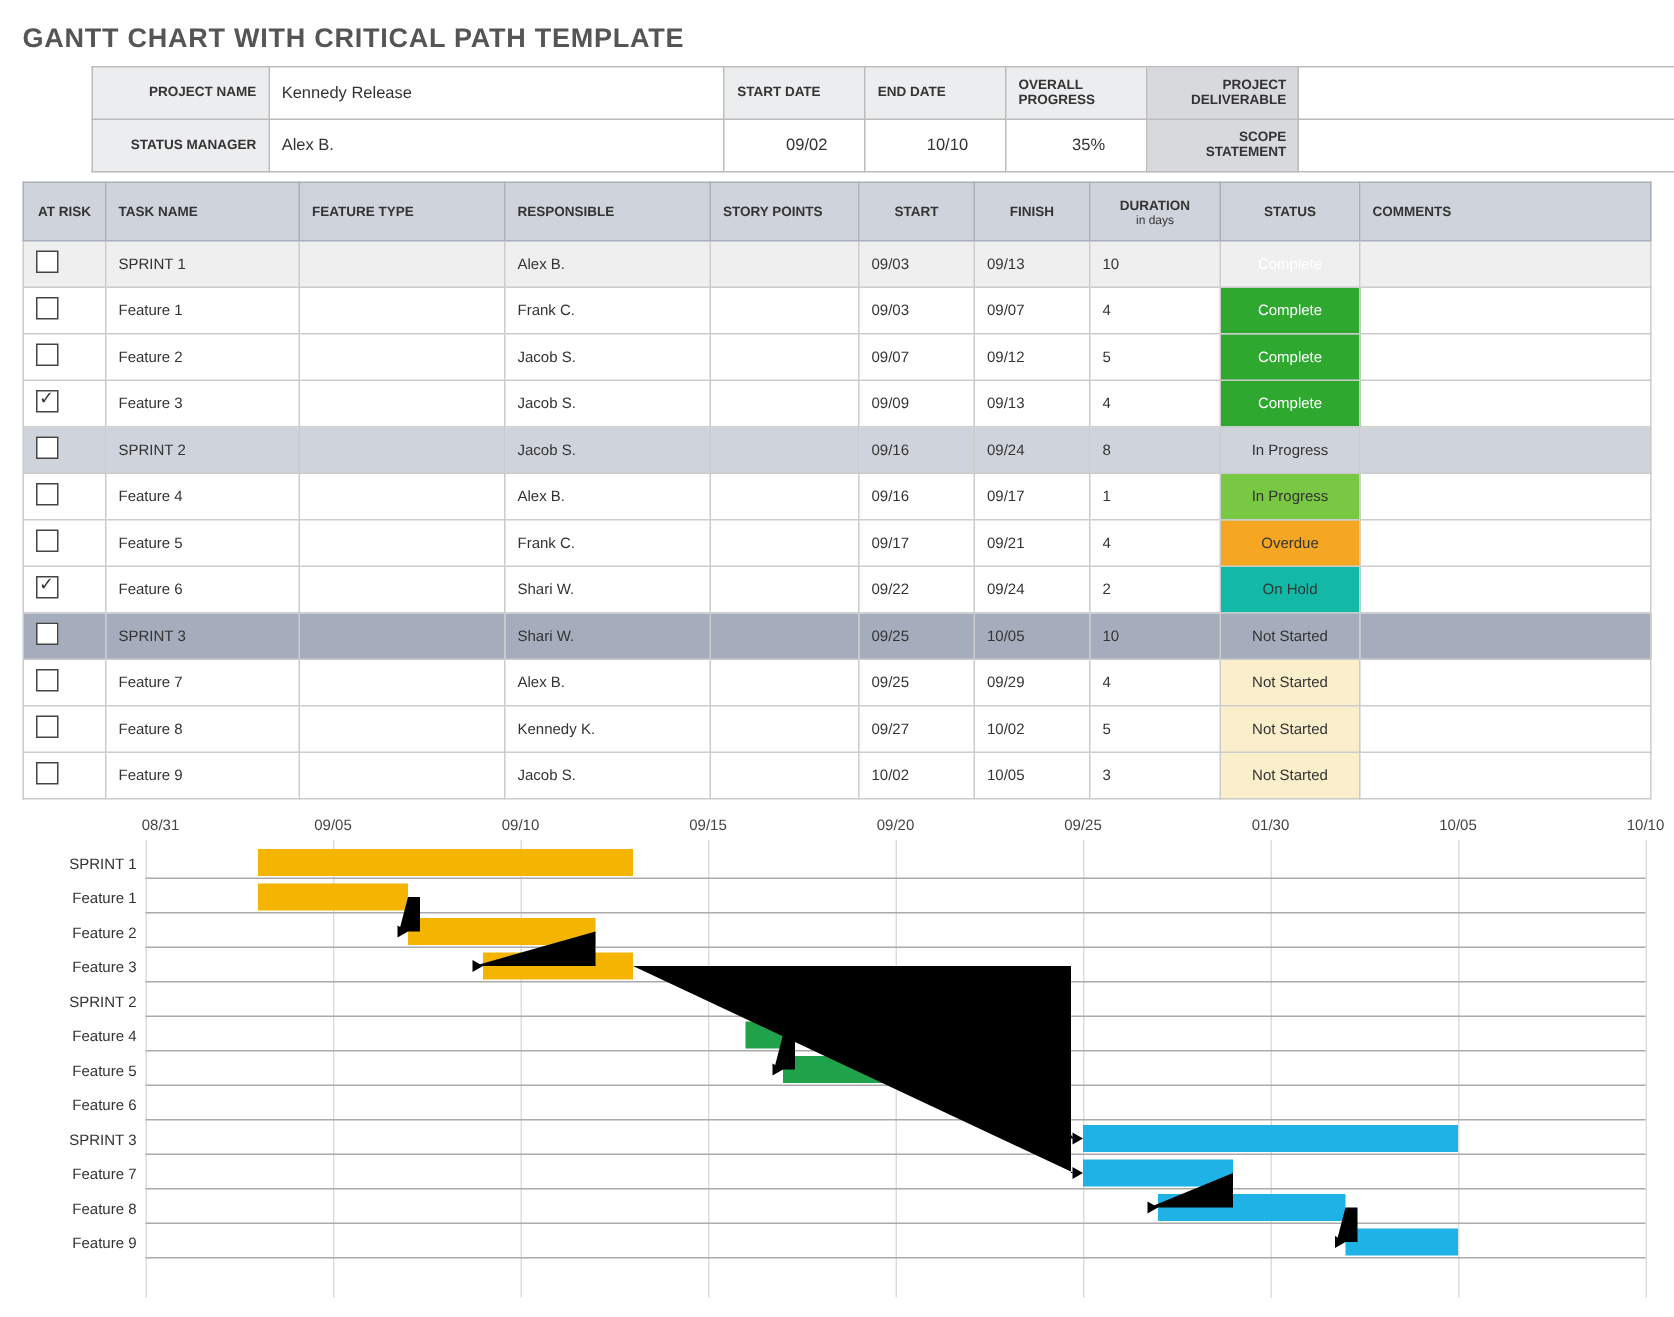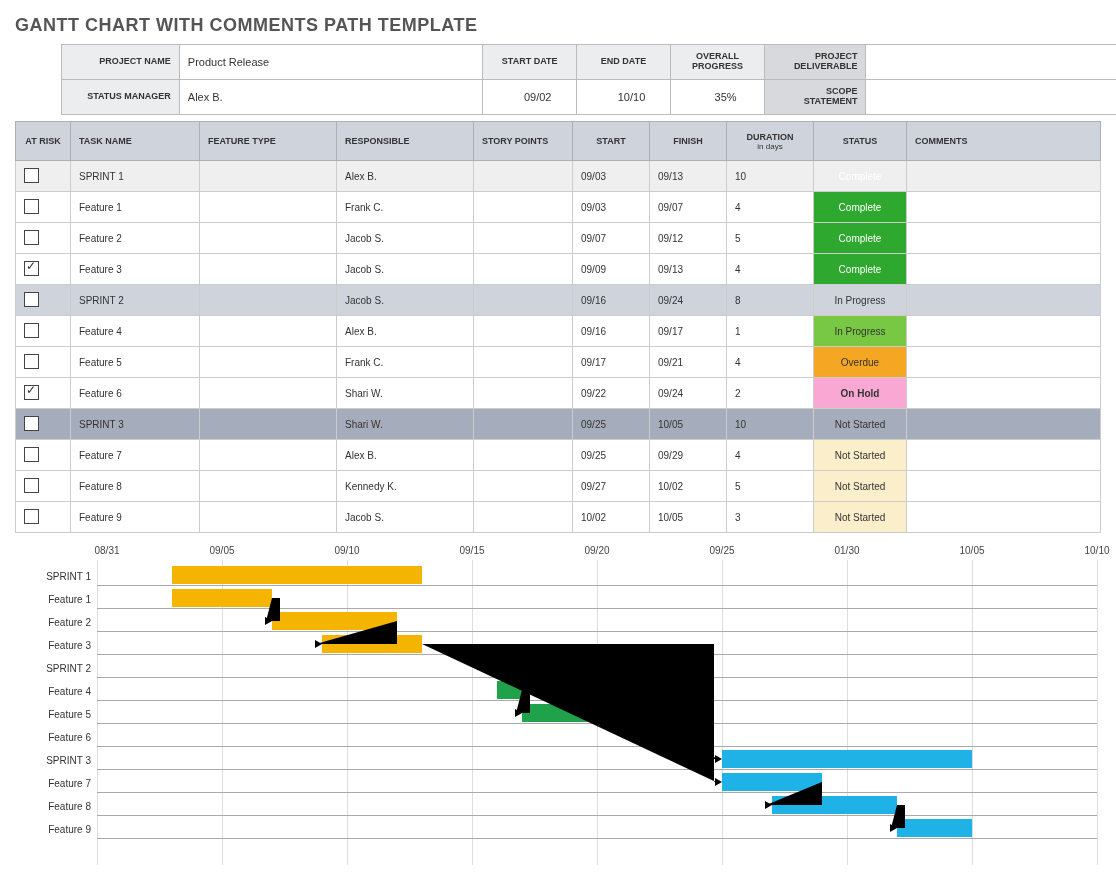--- a/index.html
+++ b/index.html
@@ -33,21 +33,20 @@
     font-size: 9px;
     text-align: right;
     width: 106px;
     line-height: 1.1;
   }
   .meta .val { width: 310px; font-size: 11px; }
   .meta .chead {
     background: #ecedef;
     font-weight: bold;
     font-size: 9px;
-    text-align: center;
     width: 64px;
     line-height: 1.1;
   }
   .meta .cval { text-align: center; font-size: 11px; width:64px;padding-left:24px;}
   .meta .dlbl {
     background: #d7d9dd;
     font-weight: bold;
     font-size: 9px;
     text-align: right;
     width: 86px;
@@ -93,45 +92,45 @@
   .chk.on::after{
     content:"✓"; position:absolute; top:-3px; left:1px; font-size:12px; color:#333;
   }
   tr.sprint1 td { background:#efefef; }
   tr.sprint2 td { background:#cfd4dc; }
   tr.sprint3 td { background:#a5adbc; }
   .status { text-align:center; font-size:10px;margin-top:20px; }
   .st-complete   { background:#2fa82f; color:#fff; }
   .st-inprogress { background:#79c843; color:#333; }
   .st-overdue    { background:#f5a623; color:#333; }
-  .st-onhold     { background:#f9a8d4; color:#333;font-weight:bold; }
+  .st-onhold     { background:#14b8a6; color:#333; }
   .st-notstarted { background:#fbeecb; color:#333; }
   .dur-sub { display:block; font-size:8px; font-weight:normal; }
 
   
   .gantt-wrap { position: relative; width: 1086px; height: 320px; margin-top: 12px; }
   .g-axis-label { position:absolute; top:0; font-size:10px; color:#444; transform:translateX(-50%);}
   .g-grid { position:absolute; top:15px; bottom:0; width:0; border-left:1px solid #ddd;}
   .g-rowlabel { position:absolute; left:0; font-size:10px; color:#333; height:23px; display:flex; align-items:center; justify-content:flex-end; width:76px; padding-right:6px;}
   .g-baseline { position:absolute; left:82px; right:4px; height:0; border-top:1px solid #aaa;}
   .g-bar { position:absolute; height:18px; }
   .bar-yellow { background:#f5b400; }
   .bar-green  { background:#1fa24a; }
   .bar-blue   { background:#1fb2e6; }
 </style>
 </head>
 <body>
 
-<h1>GANTT CHART WITH COMMENTS PATH TEMPLATE</h1>
+<h1>GANTT CHART WITH CRITICAL PATH TEMPLATE</h1>
 
 <table class="meta">
  <tbody>
       <tr>
   <td class="lbl">PROJECT NAME</td>
-  <td class="val">Product Release</td>
+  <td class="val">Kennedy Release</td>
   <td class="chead">START DATE</td>
   <td class="chead">END DATE</td>
   <td class="chead">OVERALL PROGRESS</td>
   <td class="dlbl">PROJECT DELIVERABLE</td>
   <td class="dval"></td>
  </tr>
  <tr>
   <td class="lbl">STATUS MANAGER</td>
   <td class="val">Alex B.</td>
   <td class="cval">09/02</td>

